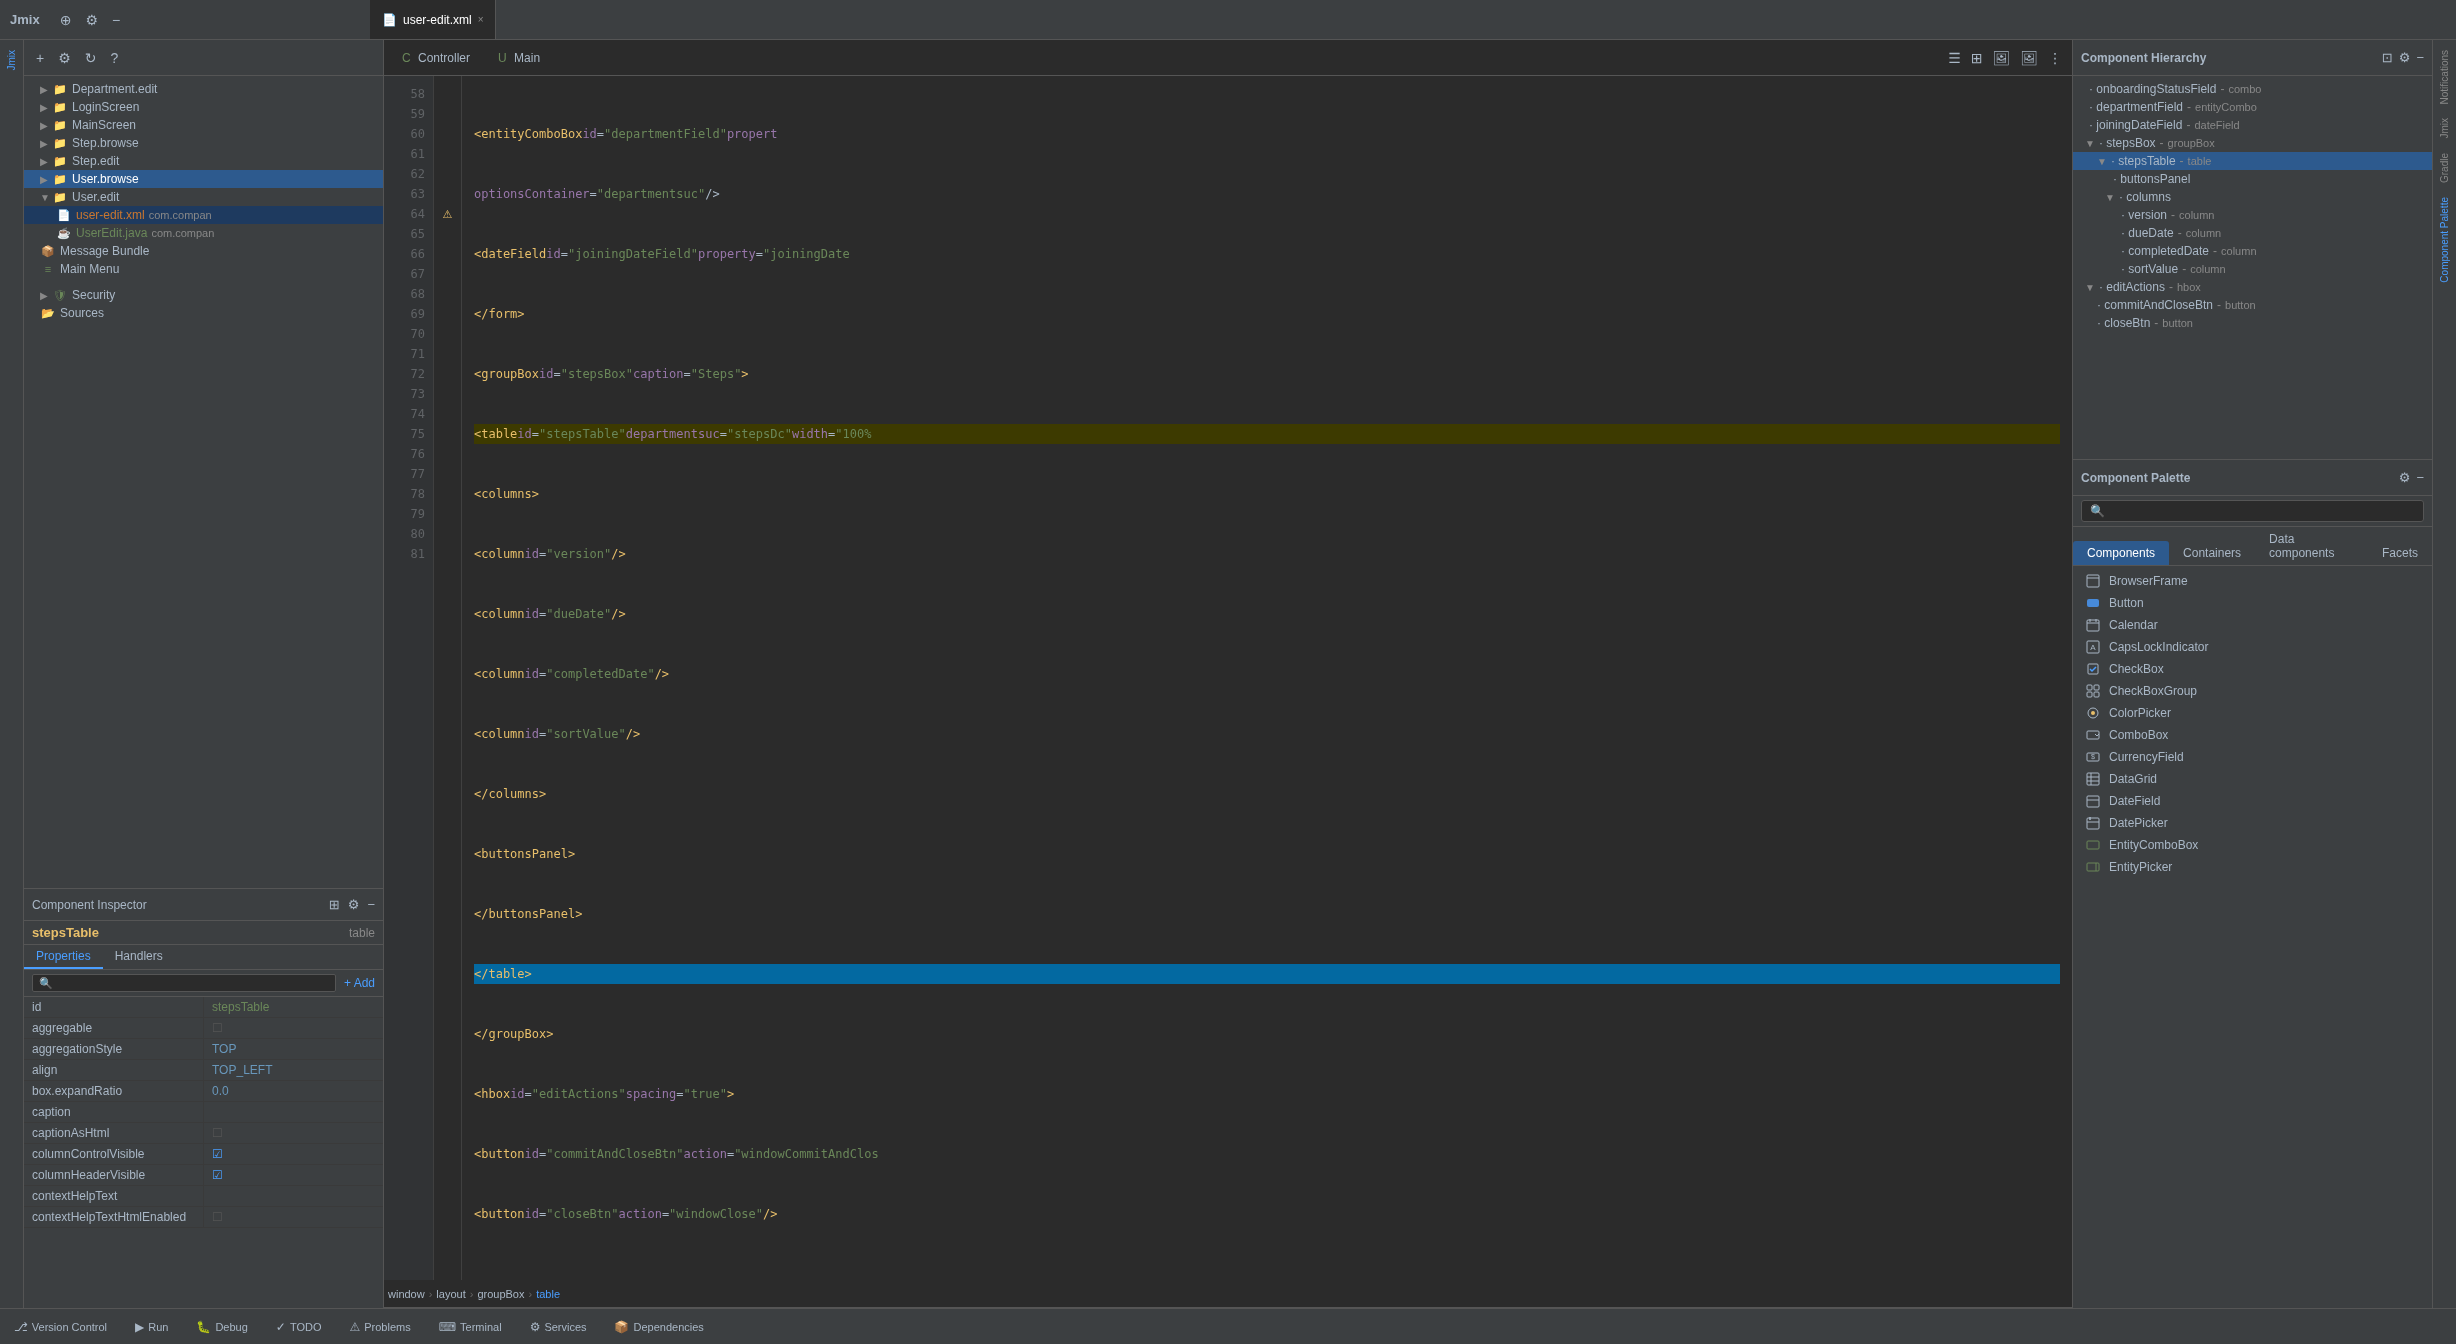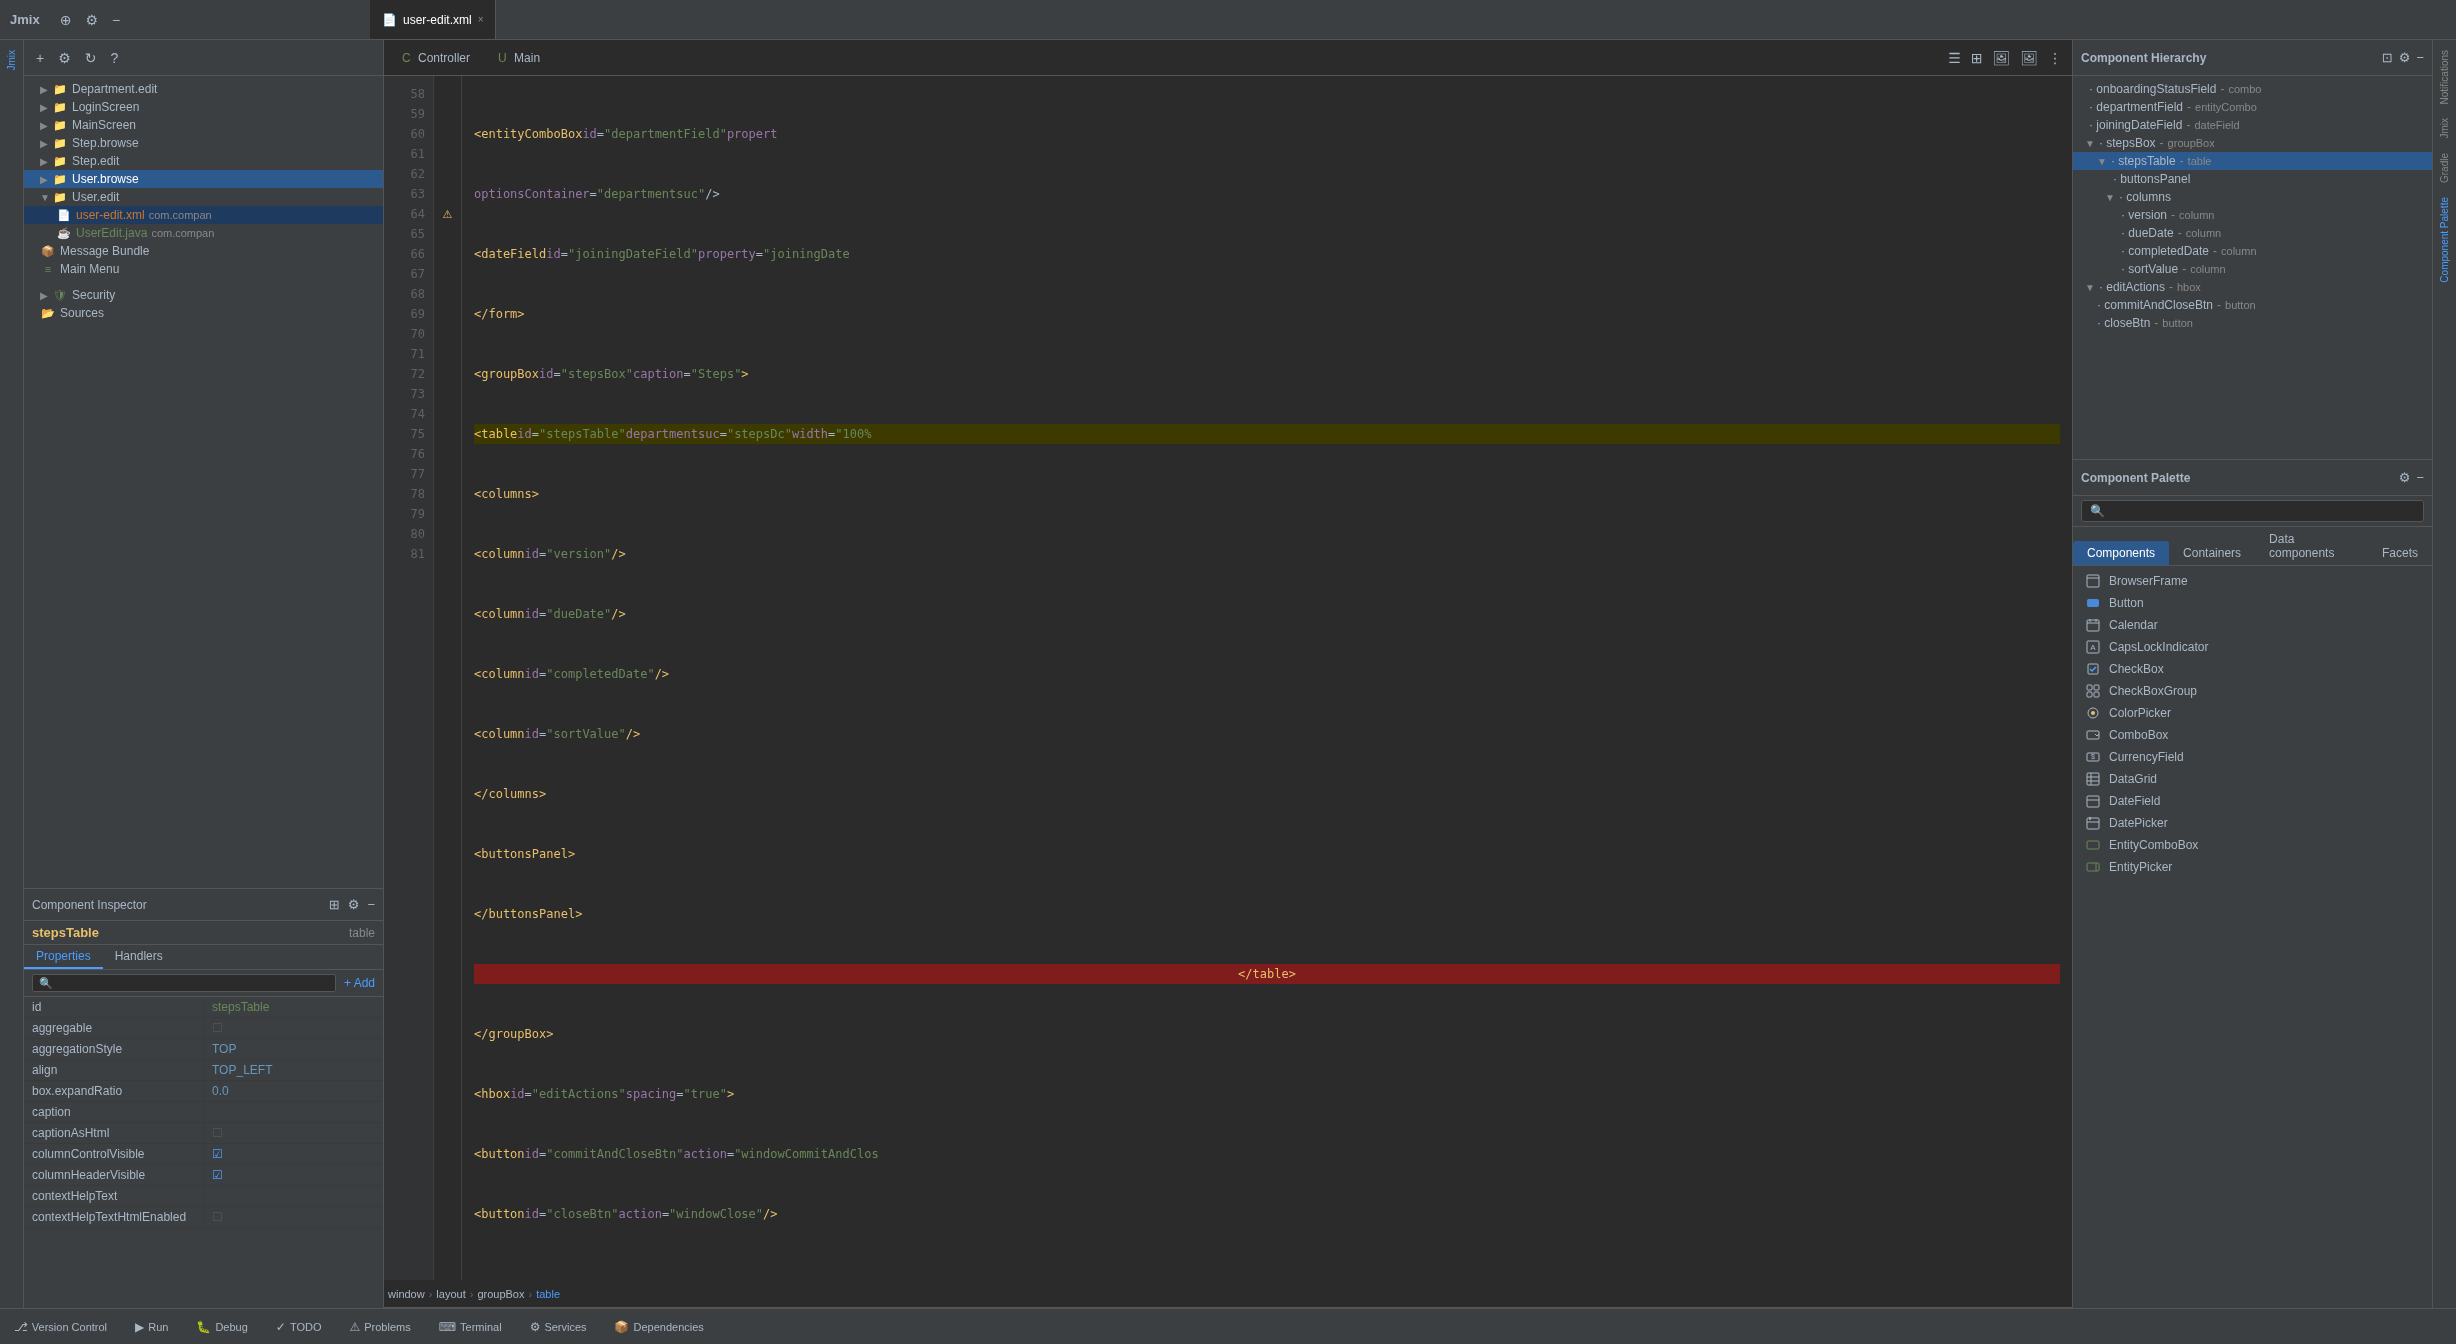--- a/index.html
+++ b/index.html
@@ -64,21 +64,21 @@
     .breadcrumb-item.current { color: #4a9eff; }
     .editor-tab { padding: 2px 10px; cursor: pointer; color: #a9b7c6; font-size: 12px; border-radius: 3px 3px 0 0; }
     .code-area { flex: 1; display: flex; overflow: hidden; }
     .line-numbers { width: 50px; background: #313335; padding: 8px 0; text-align: right; color: #606366; font-family: 'Consolas', monospace; font-size: 12px; line-height: 20px; padding-right: 8px; user-select: none; border-right: 1px solid #404040; }
     .code-content { flex: 1; padding: 8px 12px; font-family: 'Consolas', monospace; font-size: 12px; line-height: 20px; overflow: auto; color: #a9b7c6; background: #2b2b2b; white-space: pre; }
     .code-line { display: flex; align-items: flex-start; min-height: 20px; }
     .code-line.warning { background: #3d3a00; }
     .tag { color: #e8bf6a; }
     .attr { color: #9876aa; }
     .attr-val { color: #6a8759; }
-    .selected-line { background: #7f1d1d; justify-content: center; }
+    .selected-line { background: #0369a1; }
 
     
     .right-panel { width: 360px; background: #3c3f41; border-left: 1px solid #555; display: flex; flex-direction: column; overflow: hidden; }
     .component-hierarchy { flex: 0 0 420px; border-bottom: 1px solid #555; display: flex; flex-direction: column; }
     .panel-header { display: flex; align-items: center; padding: 4px 8px; border-bottom: 1px solid #555; height: 36px; }
     .panel-title { font-size: 12px; color: #a9b7c6; flex: 1; font-weight: bold; }
     .panel-icon-btn { color: #a9b7c6; cursor: pointer; font-size: 13px; margin-left: 6px; }
     .hierarchy-tree { flex: 1; overflow-y: auto; padding: 4px 0; }
     .h-item { display: flex; align-items: center; padding: 2px 8px; cursor: pointer; color: #a9b7c6; font-size: 12px; white-space: nowrap; }
     .h-item.selected { background: #2d5a8e; }

